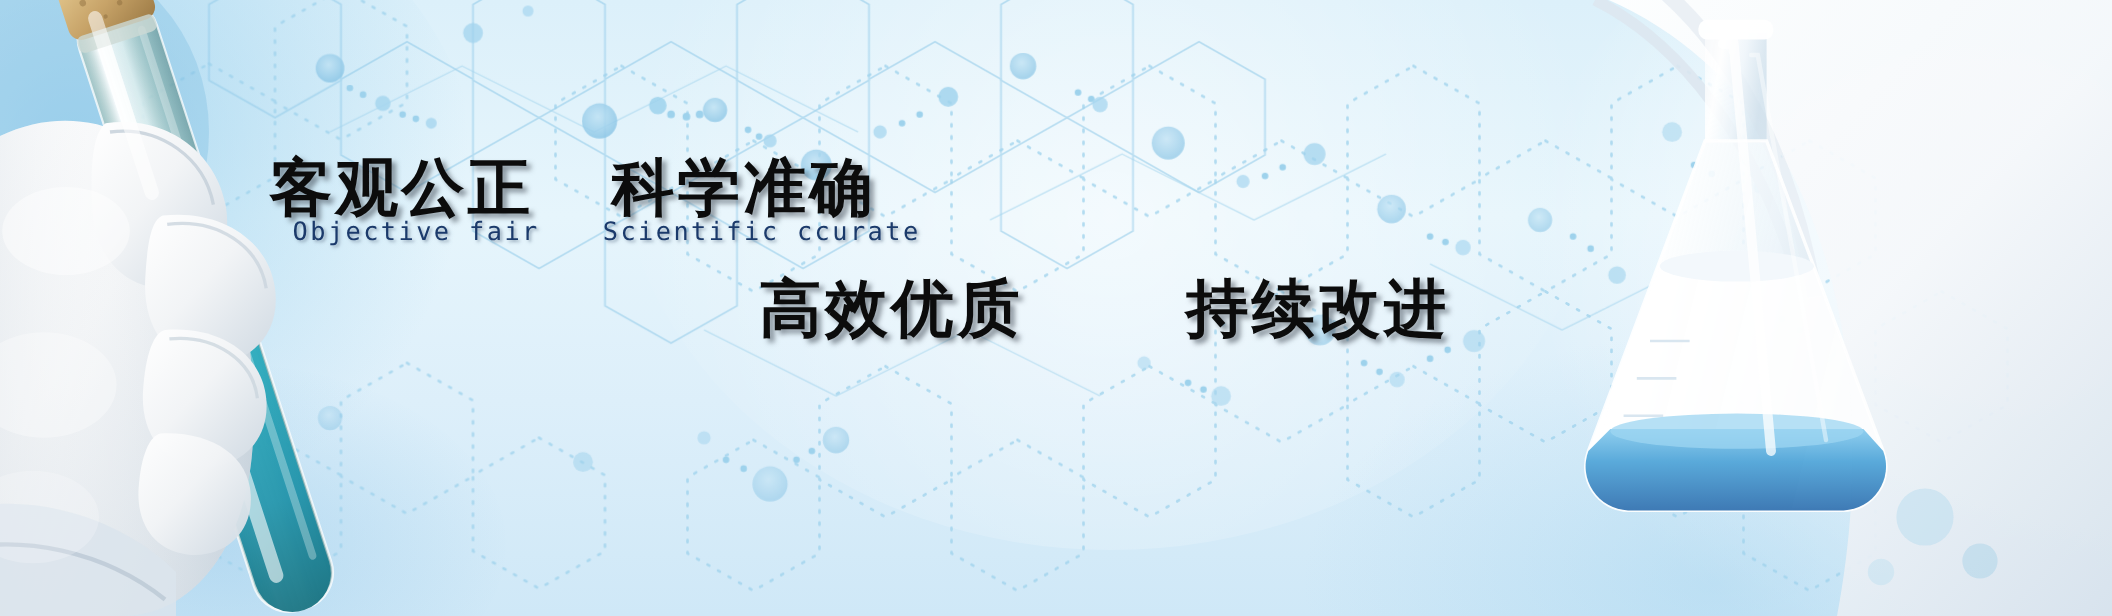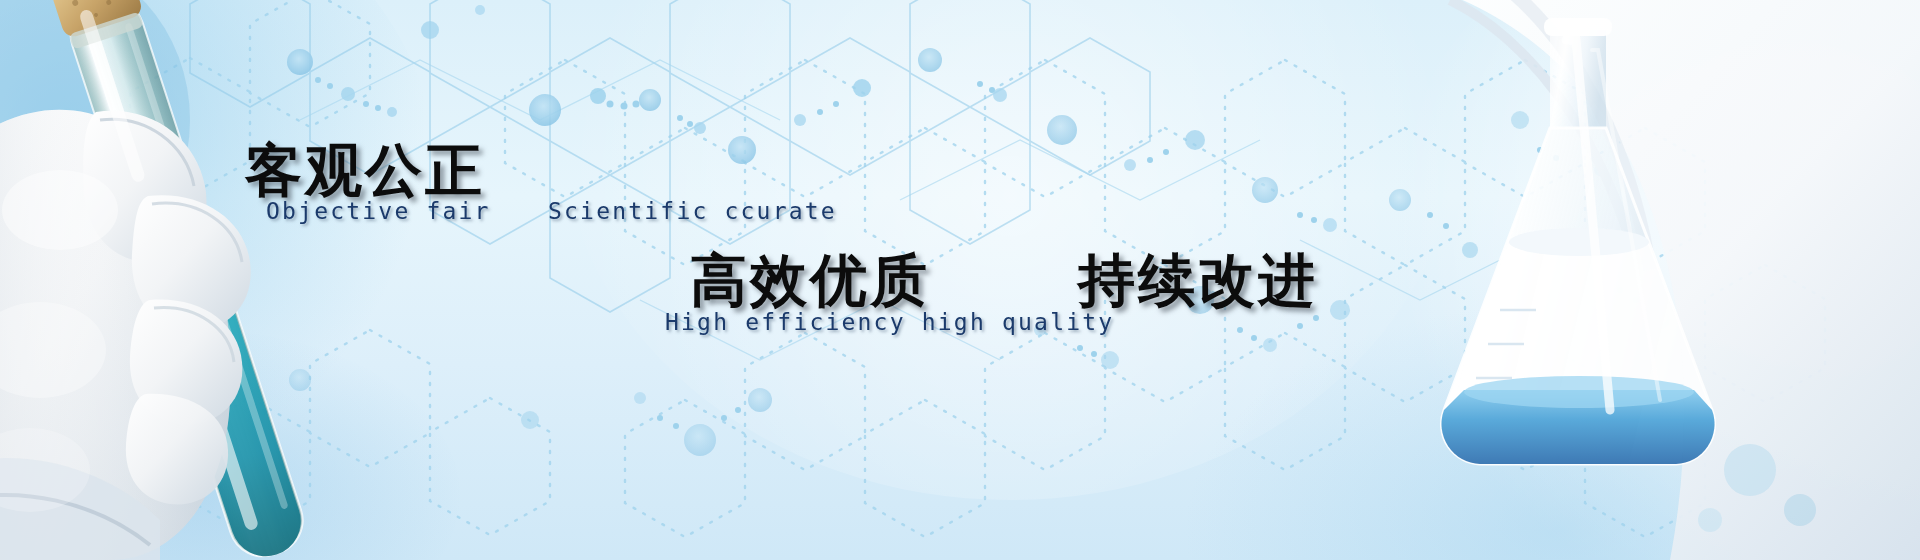--- a/index.html
+++ b/index.html
@@ -373,22 +373,22 @@
       <circle cx="470" cy="510" r="16" fill="#6fb6dd" opacity=".4"></circle>
       <circle cx="380" cy="520" r="12" fill="#a9d9f0" opacity=".5"></circle>
     </g>
   </svg>
 
   <div id="text-block">
 
     <div class="cn" id="cn-1">客观公正</div>
     <div class="en" id="en-1">Objective fair</div>
 
+    <div class="cn" id="cn-2">科学准确</div>
     <div class="en" id="en-2">Scientific ccurate</div>
 
     <div class="cn" id="cn-3">高效优质</div>
-    <div class="en" id="en-3">High efficiency high quality</div>
 
     <div class="cn" id="cn-4">持续改进</div>
 
   </div>
 
 </div>
 
 </body></html>

